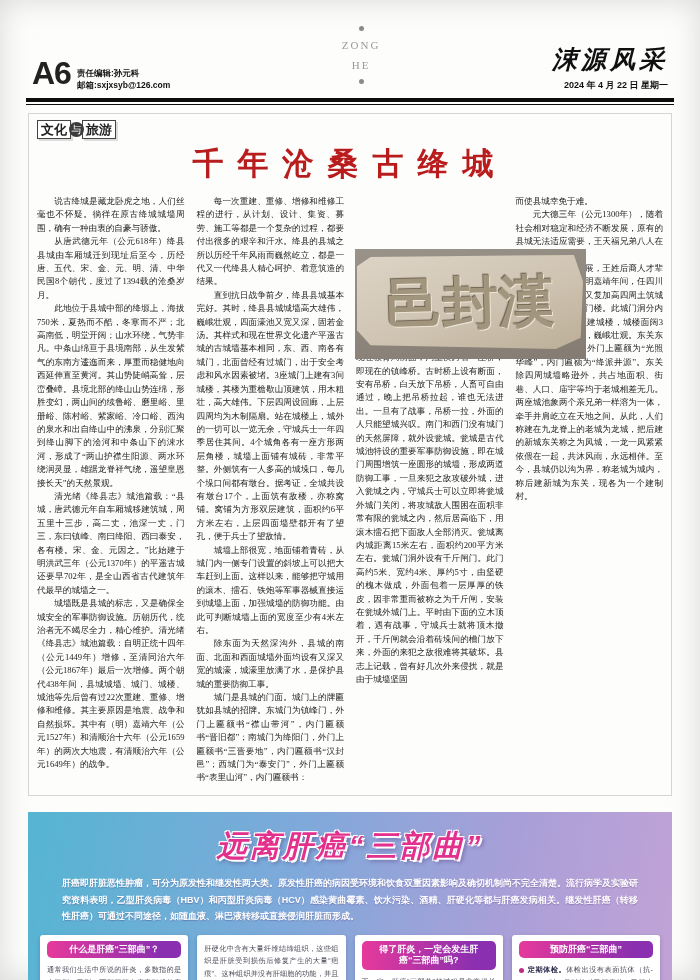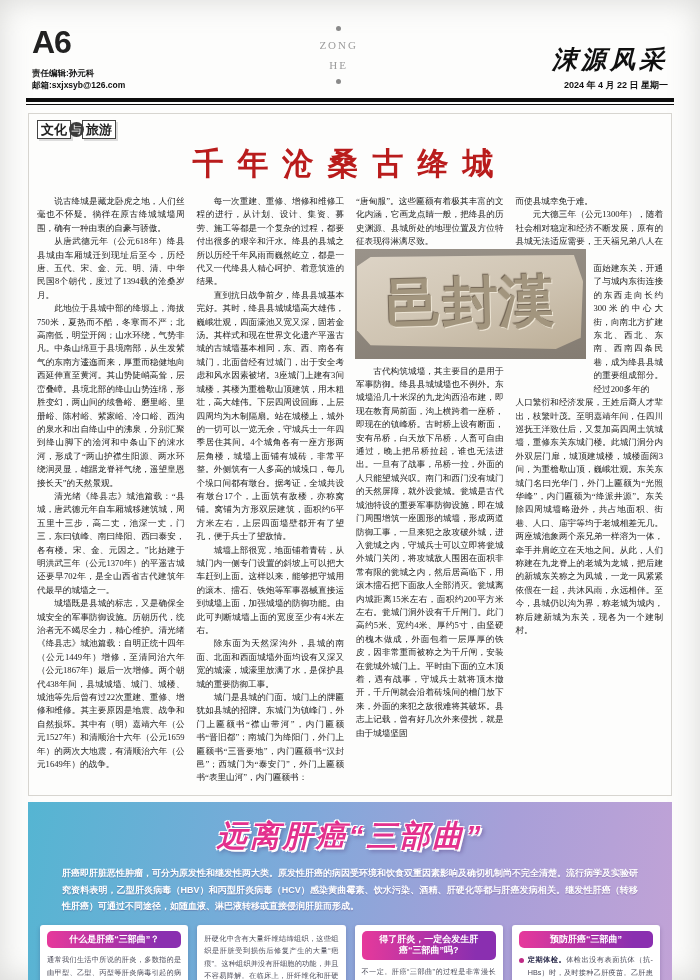--- a/index.html
+++ b/index.html
@@ -12,35 +12,35 @@
   }
   .page{
     position:absolute;inset:0;background:#fdfdfc;
     box-shadow:inset 0 0 30px rgba(150,150,145,.35);
   }
   
   .hdr{
     display:flex;align-items:flex-end;justify-content:space-between;
     padding:18px 32px 4px 32px;
   }
-  .hdr-left{display:flex;align-items:flex-start;gap:6px;flex-direction:column;}
+  .hdr-left{display:flex;align-items:flex-end;gap:6px;}
   .pageno{font-size:32px;font-weight:900;font-family:"Liberation Sans",sans-serif;letter-spacing:-1px;}
   .editor-block{font-size:8.5px;line-height:1.5;font-weight:bold;color:#111;}
   .hdr-center{text-align:center;flex:1;margin:0 10px;}
   .pinyin-row{display:flex;align-items:center;gap:8px;color:#9a9a9a;font-size:11px;letter-spacing:2px;font-family:"Liberation Serif",serif;flex-direction:column;}
   .pinyin-row .rule{flex:1;height:1px;background:#bdbdbd;position:relative;}
   .pinyin-row .dot{width:5px;height:5px;border-radius:50%;background:#8a8a8a;display:inline-block;}
   .section-title{font-size:26px;font-weight:900;font-family:"Liberation Serif","DejaVu Serif",serif;letter-spacing:26px;margin-top:2px;color:#111;}
   .hdr-right{text-align:right;}
   .masthead{font-size:25px;font-weight:900;font-style:italic;font-family:"Liberation Serif","DejaVu Serif",serif;letter-spacing:4px;color:#101010;}
   .dateline{font-size:9px;font-weight:bold;margin-top:3px;color:#111;}
   .black-rule{margin:2px 26px 0 26px;border-top:4px solid #0d0d0d;border-bottom:1px solid #0d0d0d;height:2px;}
   
   .article{
-    margin:8px 28px 6px 28px;
+    margin:8px 28px 16px 28px;
     border:1px solid #d7d5d0;
     padding:6px 8px 10px 8px;
     background:#fdfdfc;
   }
   .kicker{display:flex;align-items:center;gap:0;margin-bottom:2px;}
   .kicker .kbox{border:1px solid #444;font-size:13px;font-weight:900;font-family:"Liberation Serif",serif;padding:0 3px;line-height:17px;background:#fff;box-shadow:2px 2px 0 #ddd;}
   .kicker .kcircle{width:15px;height:15px;border-radius:50%;background:#3b3b3b;color:#fff;font-size:10px;line-height:15px;text-align:center;margin:0 -2px;z-index:2;}
   .headline{
     text-align:center;font-size:31px;font-weight:900;
     font-family:"Liberation Serif","DejaVu Serif",serif;
@@ -154,30 +154,28 @@
           <p data-name="paragraph">城墙既是县城的标志，又是确保全城安全的军事防御设施。历朝历代，统治者无不竭尽全力，精心维护。清光绪《绛县志》城池篇载：自明正统十四年（公元1449年）增修，至清同治六年（公元1867年）最后一次增修。两个朝代438年间，县城城墙、城门、城楼、城池等先后曾有过22次重建、重修、增修和维修。其主要原因是地震、战争和自然损坏。其中有（明）嘉靖六年（公元1527年）和清顺治十六年（公元1659年）的两次大地震，有清顺治六年（公元1649年）的战争。</p>
         </div>
       <div class="col" data-name="article-column-2">
           <p data-name="paragraph">每一次重建、重修、增修和维修工程的进行，从计划、设计、集资、募劳、施工等都是一个复杂的过程，都要付出很多的艰辛和汗水。绛县的县城之所以历经千年风雨而巍然屹立，都是一代又一代绛县人精心呵护、着意筑造的结果。</p>
           <p data-name="paragraph">直到抗日战争前夕，绛县县城基本完好。其时，绛县县城城墙高大雄伟，巍峨壮观，四面濠池又宽又深，固若金汤。其样式和现在世界文化遗产平遥古城的古城墙基本相同，东、西、南各有城门，北面曾经有过城门，出于安全考虑和风水因素被堵。3座城门上建有3间城楼，其楼为重檐歇山顶建筑，用木粗壮，高大雄伟。下层四周设回廊，上层四周均为木制隔扇。站在城楼上，城外的一切可以一览无余，守城兵士一年四季居住其间。4个城角各有一座方形两层角楼，城墙上面铺有城砖，非常平整。外侧筑有一人多高的城垛口，每几个垛口间都有墩台。据考证，全城共设有墩台17个，上面筑有敌楼，亦称窝铺。窝铺为方形双层建筑，面积约6平方米左右，上层四面墙壁都开有了望孔，便于兵士了望敌情。</p>
           <p data-name="paragraph">城墙上部很宽，地面铺着青砖，从城门内一侧专门设置的斜坡上可以把大车赶到上面。这样以来，能够把守城用的滚木、擂石、铁炮等军事器械直接运到城墙上面，加强城墙的防御功能。由此可判断城墙上面的宽度至少有4米左右。</p>
           <p data-name="paragraph">除东面为天然深沟外，县城的南面、北面和西面城墙外面均设有又深又宽的城濠，城濠里放满了水，是保护县城的重要防御工事。</p>
           <p data-name="paragraph">城门是县城的门面。城门上的牌匾犹如县城的招牌。东城门为镇峰门，外门上匾额书“襟山带河”，内门匾额书“晋旧都”；南城门为绛阳门，外门上匾额书“三晋要地”，内门匾额书“汉封邑”；西城门为“泰安门”，外门上匾额书“表里山河”，内门匾额书：</p>
         </div>
       <div class="col" data-name="article-column-3">
-        <p class="noindent" data-name="paragraph">“唐甸服”。这些匾额有着极其丰富的文化内涵，它画龙点睛一般，把绛县的历史渊源、县城所处的地理位置及方位特征表现得淋漓尽致。</p>
         <div class="photo-spacer" data-name="photo-spacer"></div>
         <p data-name="paragraph">古代构筑城墙，其主要目的是用于军事防御。绛县县城城墙也不例外。东城墙沿几十米深的九龙沟西沿布建，即现在教育局前面，沟上横跨着一座桥，即现在的镇峰桥。古时桥上设有断面，安有吊桥，白天放下吊桥，人畜可自由通过，晚上把吊桥拉起，谁也无法进出。一旦有了战事，吊桥一拉，外面的人只能望城兴叹。南门和西门没有城门的天然屏障，就外设瓮城。瓮城是古代城池特设的重要军事防御设施，即在城门周围增筑一座圆形的城墙，形成两道防御工事，一旦来犯之敌攻破外城，进入瓮城之内，守城兵士可以立即将瓮城外城门关闭，将攻城敌人围困在面积非常有限的瓮城之内，然后居高临下，用滚木擂石把下面敌人全部消灭。瓮城离内城距离15米左右，面积约200平方米左右。瓮城门洞外设有千斤闸门。此门高约5米、宽约4米、厚约5寸，由坚硬的槐木做成，外面包着一层厚厚的铁皮，因非常重而被称之为千斤闸，安装在瓮城外城门上。平时由下面的立木顶着，遇有战事，守城兵士就将顶木撤开，千斤闸就会沿着砖垛间的槽门放下来，外面的来犯之敌很难将其破坏。县志上记载，曾有好几次外来侵扰，就是由于城墙坚固</p>
       </div>
       <div class="col" data-name="article-column-4">
         <p class="noindent" data-name="paragraph">而使县城幸免于难。</p>
         <p data-name="paragraph">元大德三年（公元1300年），随着社会相对稳定和经济不断发展，原有的县城无法适应需要，王天福兄弟八人在九龙沟东</p>
         <div class="wrap-row" data-name="photo-text-wrap">
           <div class="wspacer" data-name="wrap-spacer"></div>
-          <div class="wtext" data-name="wrapped-text">面始建东关，开通了与城内东街连接的东西走向长约300米的中心大街，向南北方扩建东北、西北、东南、西南四条民巷，成为绛县县城的重要组成部分。经过200多年的</div>
         </div>
         <p class="noindent" data-name="paragraph">人口繁衍和经济发展，王姓后裔人才辈出，枝繁叶茂。至明嘉靖年间，任四川巡抚王洋致仕后，又复加高四周土筑城墙，重修东关东城门楼。此城门洞分内外双层门扉，城顶建城楼，城楼面阔3间，为重檐歇山顶，巍峨壮观。东关东城门名曰光华门，外门上匾额为“光照华峰”，内门匾额为“绛派井源”。东关除四周城墙略逊外，共占地面积、街巷、人口、庙宇等均于老城相差无几。两座城池象两个亲兄弟一样溶为一体，牵手并肩屹立在天地之间。从此，人们称建在九龙脊上的老城为龙城，把后建的新城东关称之为凤城，一龙一凤紧紧依偎在一起，共沐风雨，永远相伴。至今，县城仍以沟为界，称老城为城内，称后建新城为东关，现各为一个建制村。</p>
       </div>
 
       <div class="stone-photo" data-name="stone-inscription-photo">
         <div class="stone" data-name="stone-slab"></div>
         <div class="stone-chars" data-name="stone-carved-characters">邑封漢</div>
       </div>
     </div>
   </div>

